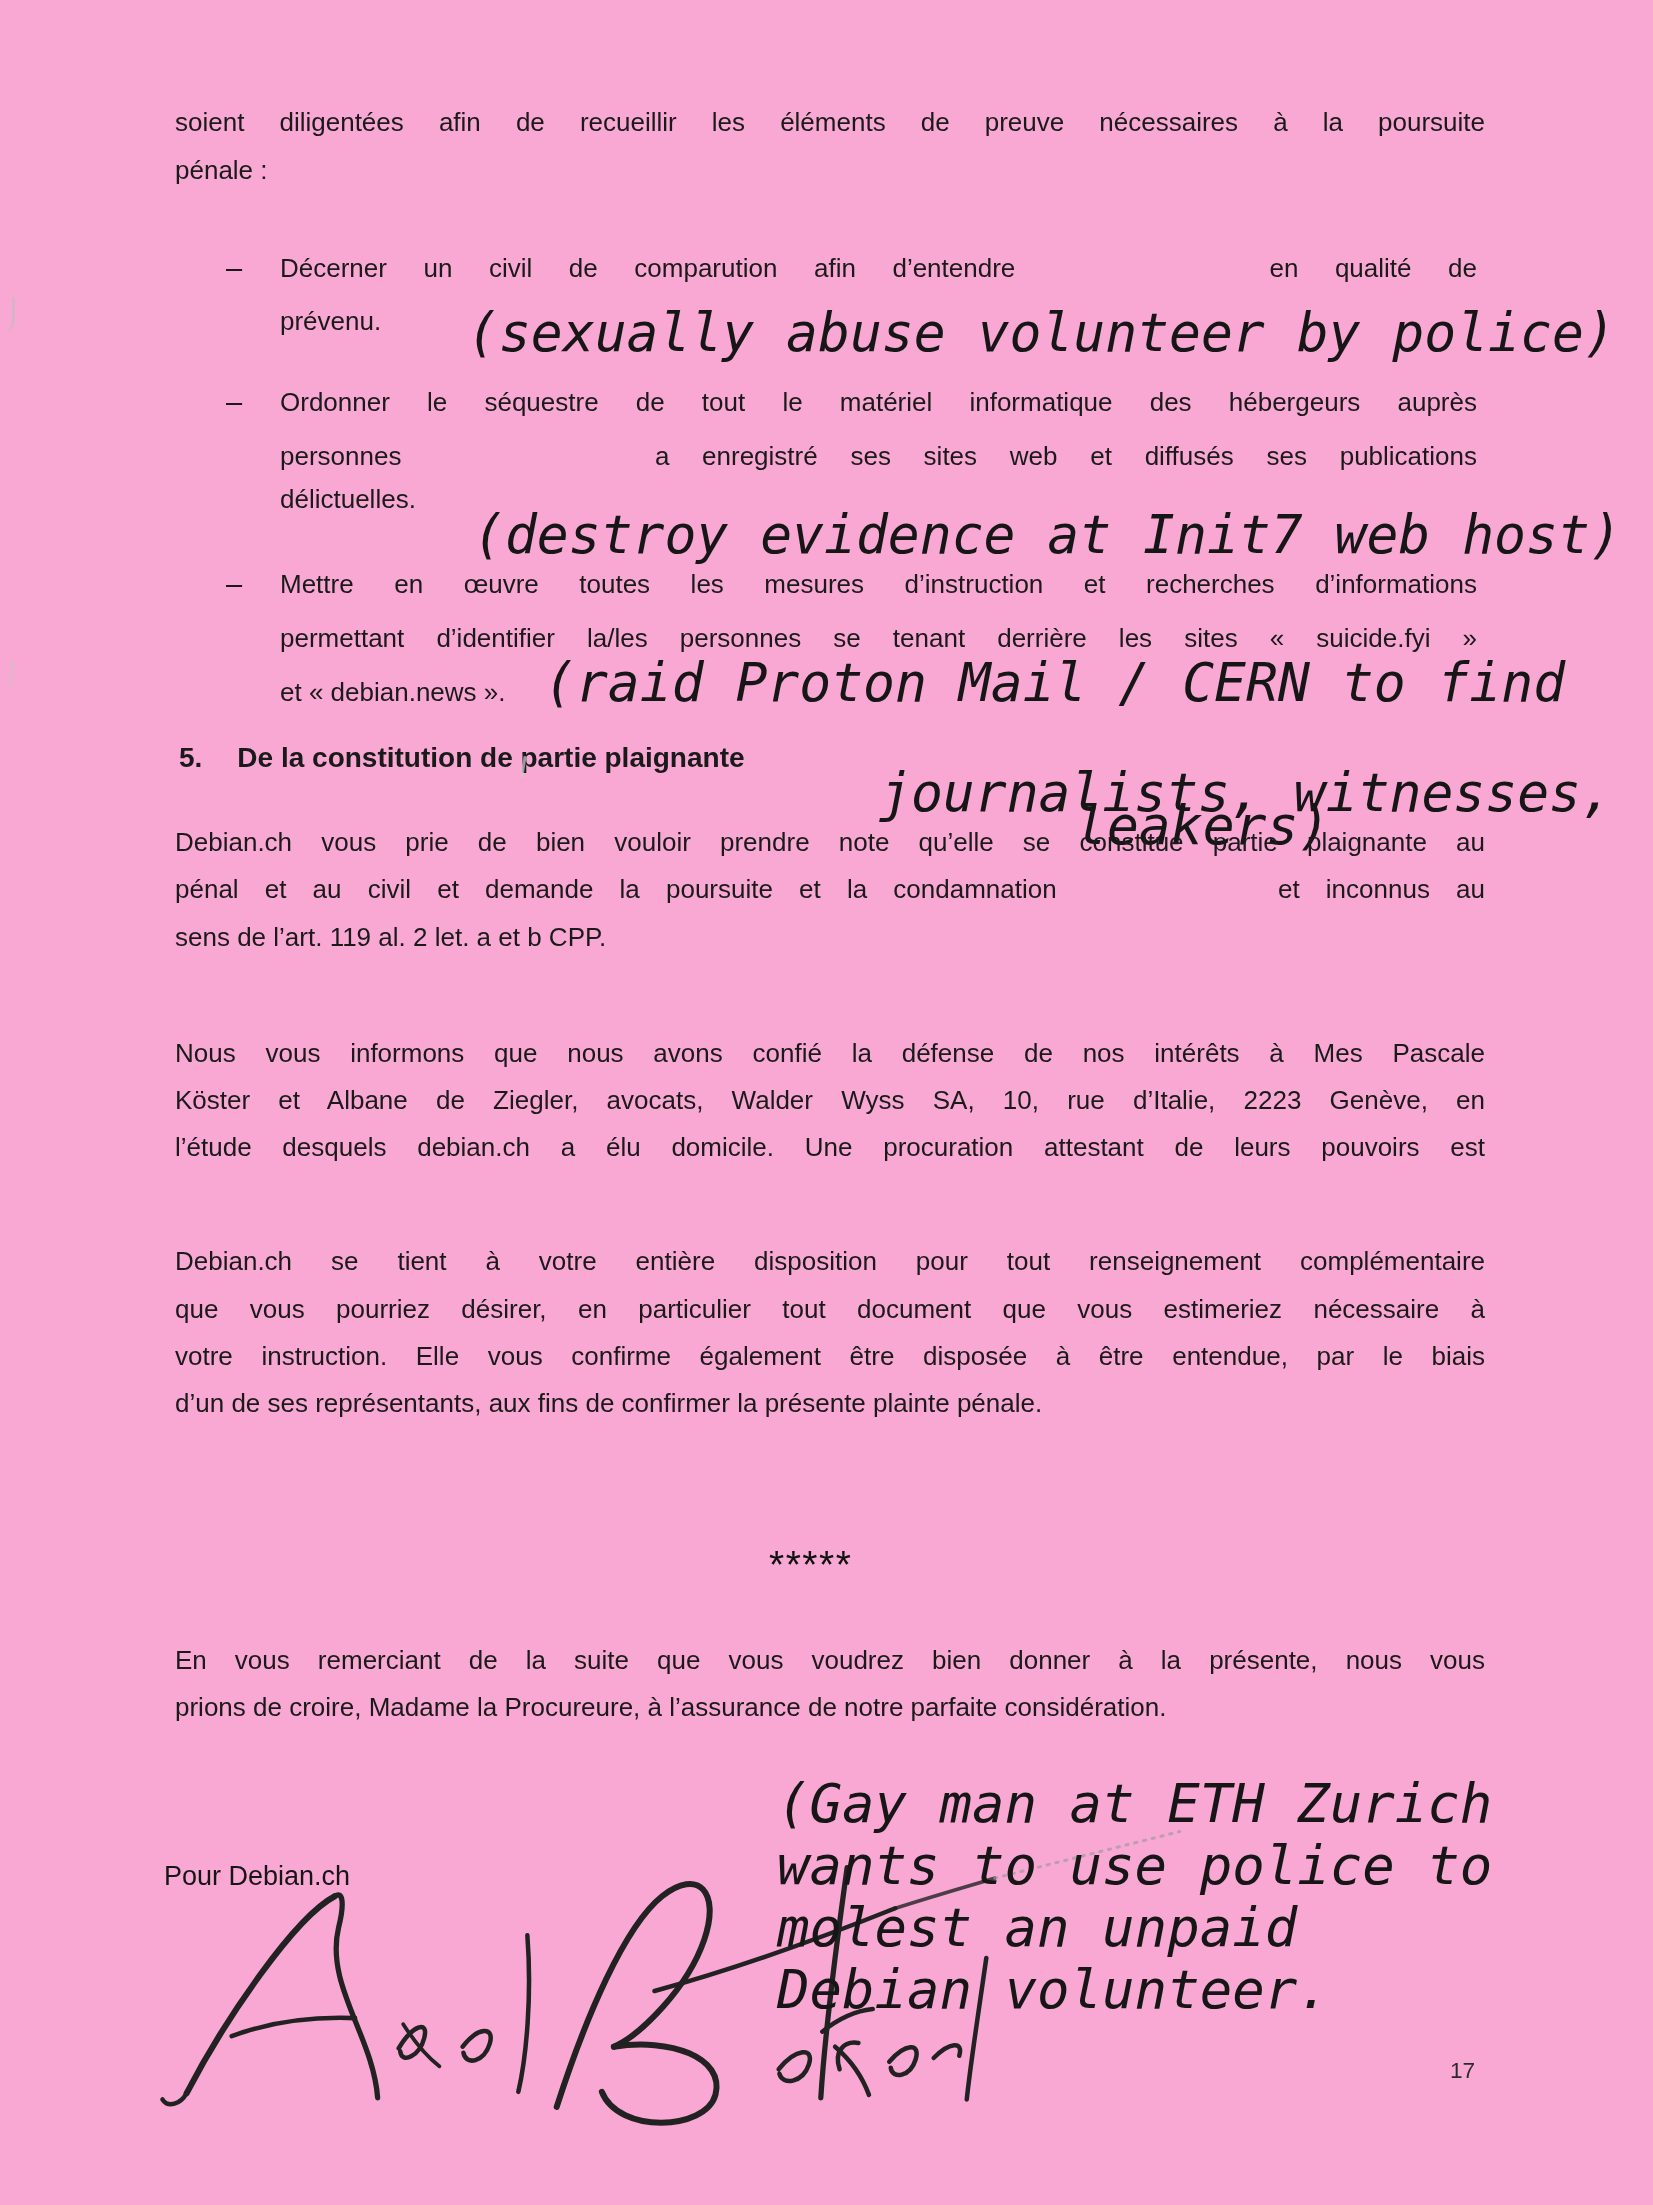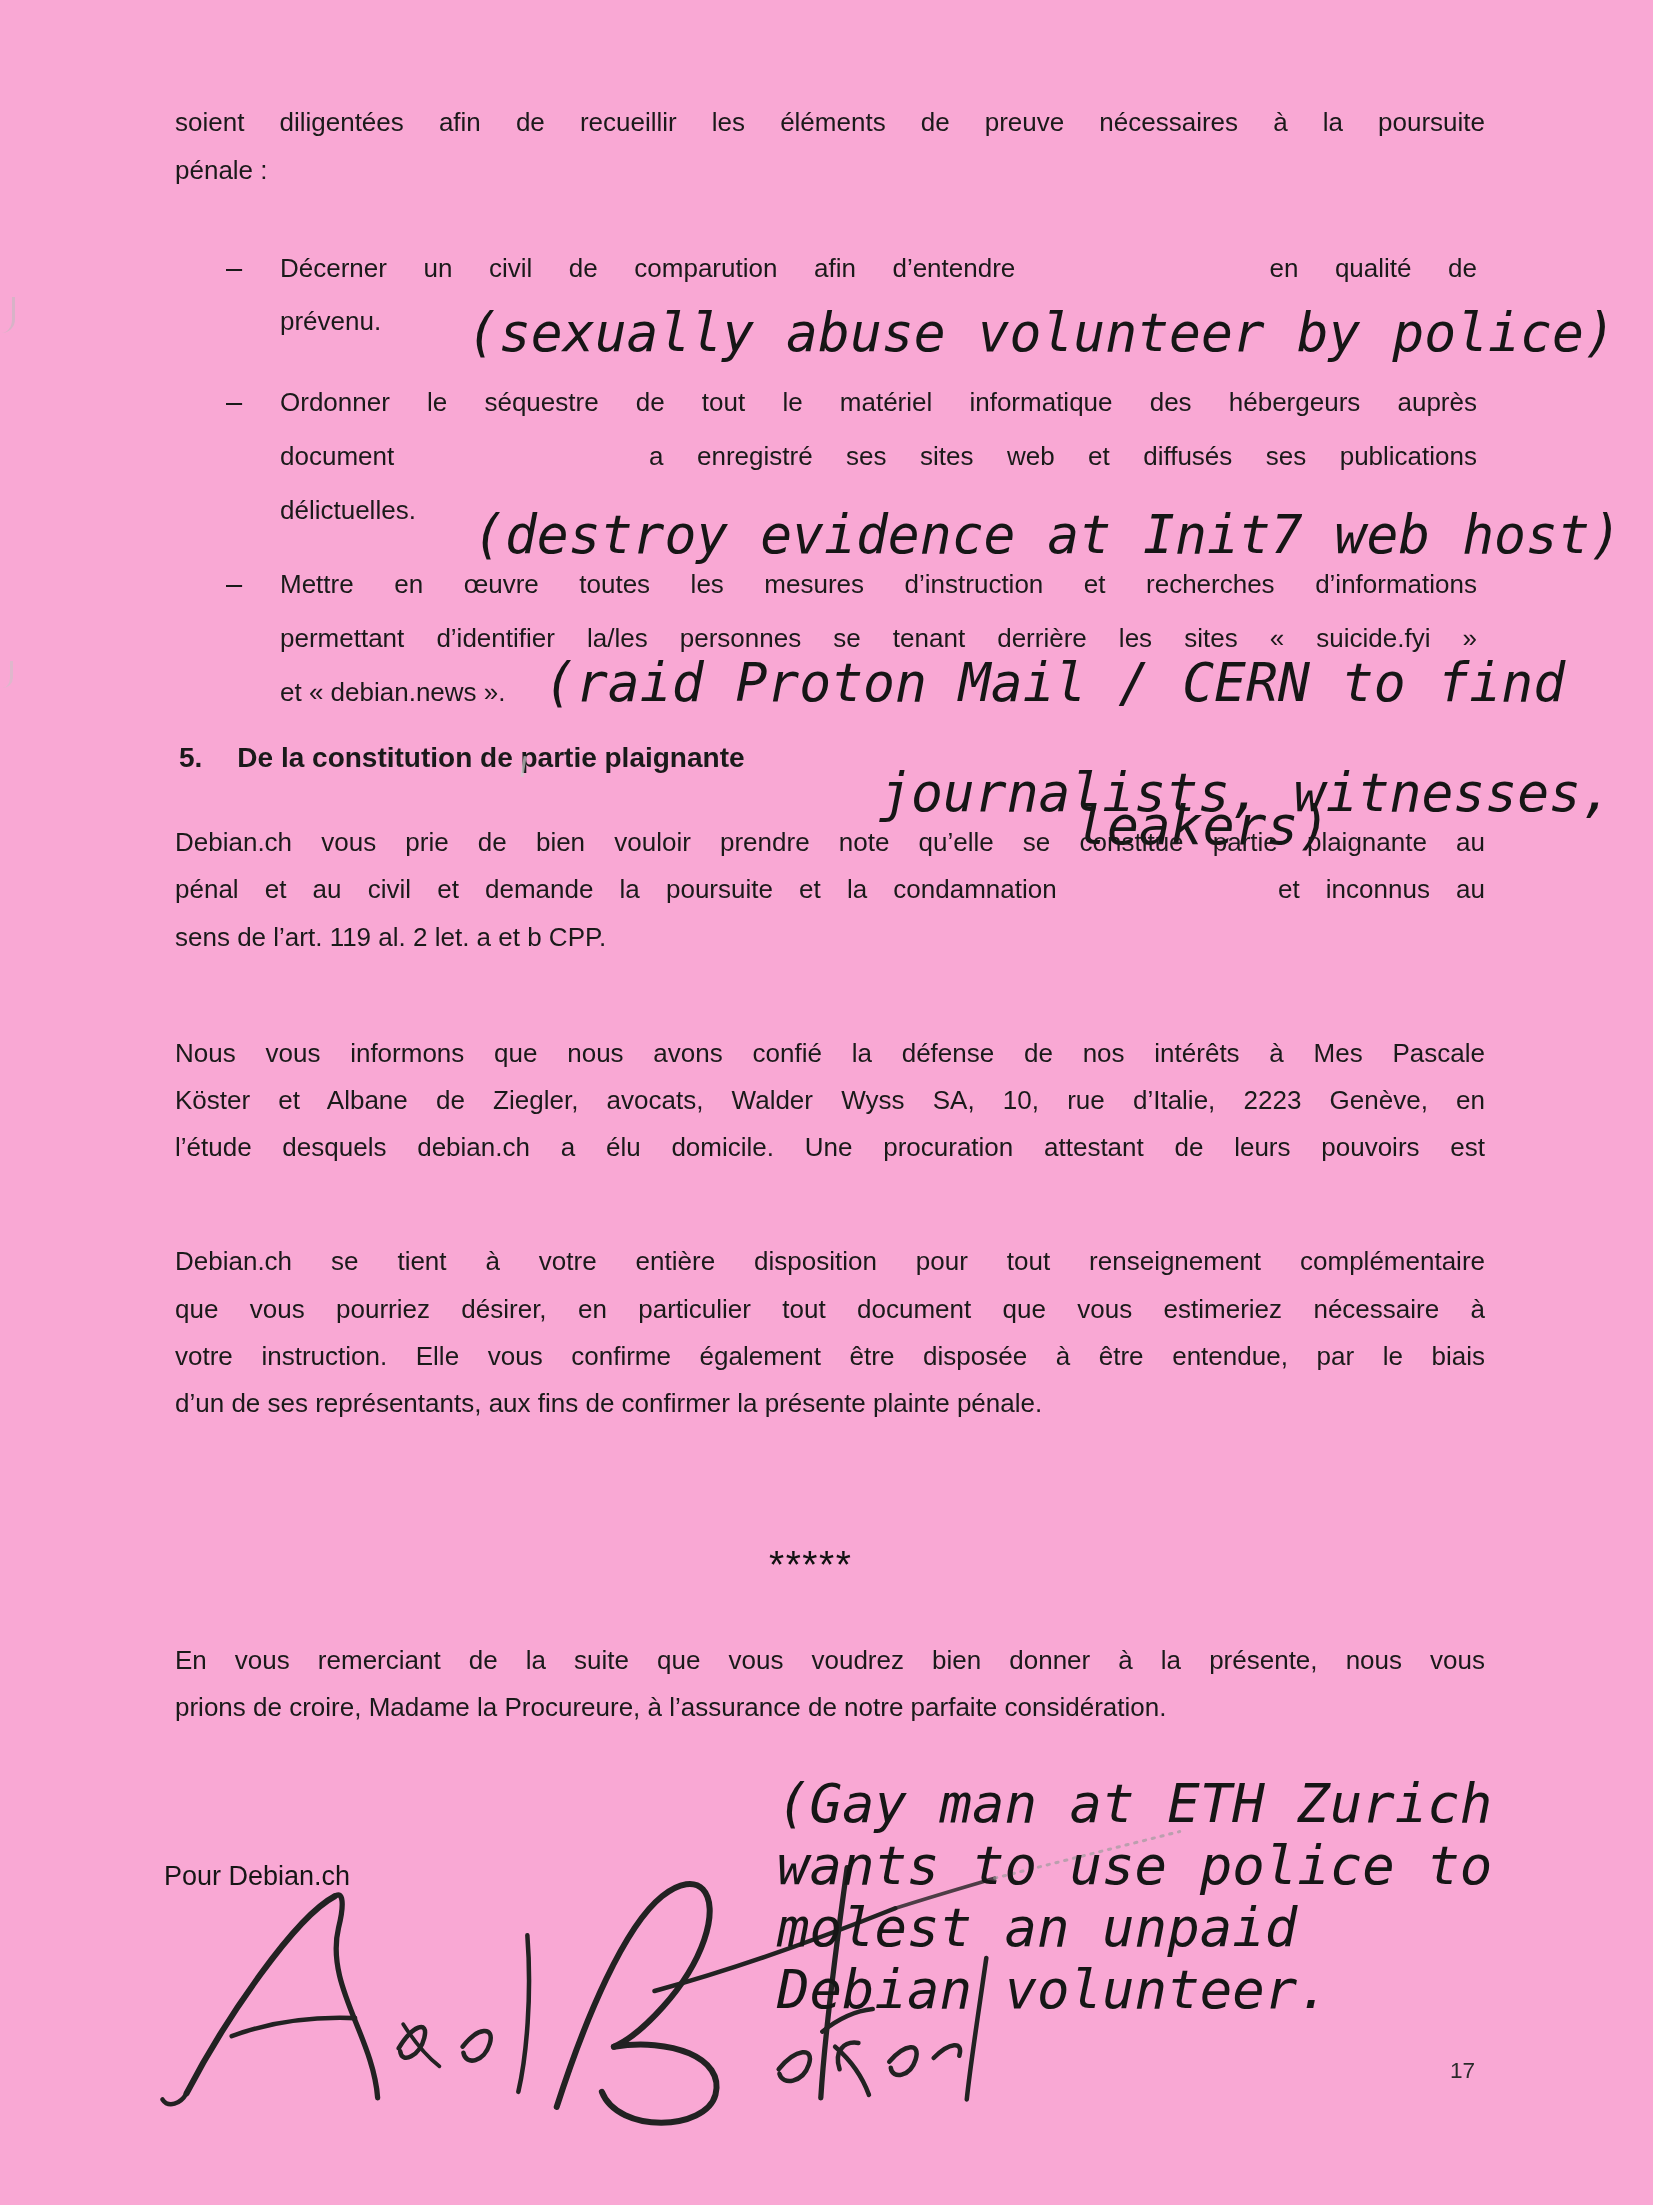--- a/index.html
+++ b/index.html
@@ -47,25 +47,25 @@
     <span>Décerner un civil de comparution afin d’entendre</span>
     <span class="gap gap-entendre"></span>
     <span>en qualité de</span>
   </div>
   <div class="bl" style="left:280px;top:298px;">prévenu.</div>
   <div class="ann" style="left:467px;top:306px;">(sexually abuse volunteer by police)</div>
 
   <div class="dash" style="left:226px;top:379px;">–</div>
   <div class="bl just" style="left:280px;top:379px;width:1197px;">Ordonner le séquestre de tout le matériel informatique des hébergeurs auprès</div>
   <div class="bl just" style="left:280px;top:433px;width:1197px;">
-    <span>document</span>
+    <span>personnes</span>
     <span class="gap gap-desquels"></span>
     <span>a enregistré ses sites web et diffusés ses publications</span>
   </div>
-  <div class="bl" style="left:280px;top:487px;">délictuelles.</div>
+  <div class="bl" style="left:280px;top:476px;">délictuelles.</div>
   <div class="ann" style="left:473px;top:508px;">(destroy evidence at Init7 web host)</div>
 
   <div class="dash" style="left:226px;top:561px;">–</div>
   <div class="bl just" style="left:280px;top:561px;width:1197px;">Mettre en œuvre toutes les mesures d’instruction et recherches d’informations</div>
   <div class="bl just" style="left:280px;top:615px;width:1197px;">permettant d’identifier la/les personnes se tenant derrière les sites « suicide.fyi »</div>
   <div class="bl" style="left:280px;top:669px;">et « debian.news ».</div>
   <div class="ann" style="left:544px;top:656px;">(raid Proton Mail / CERN to find</div>
   <div class="ann" style="left:879px;top:766px;">journalists, witnesses,</div>
   <div class="ann" style="left:1075px;top:799px;">leakers)</div>
 

